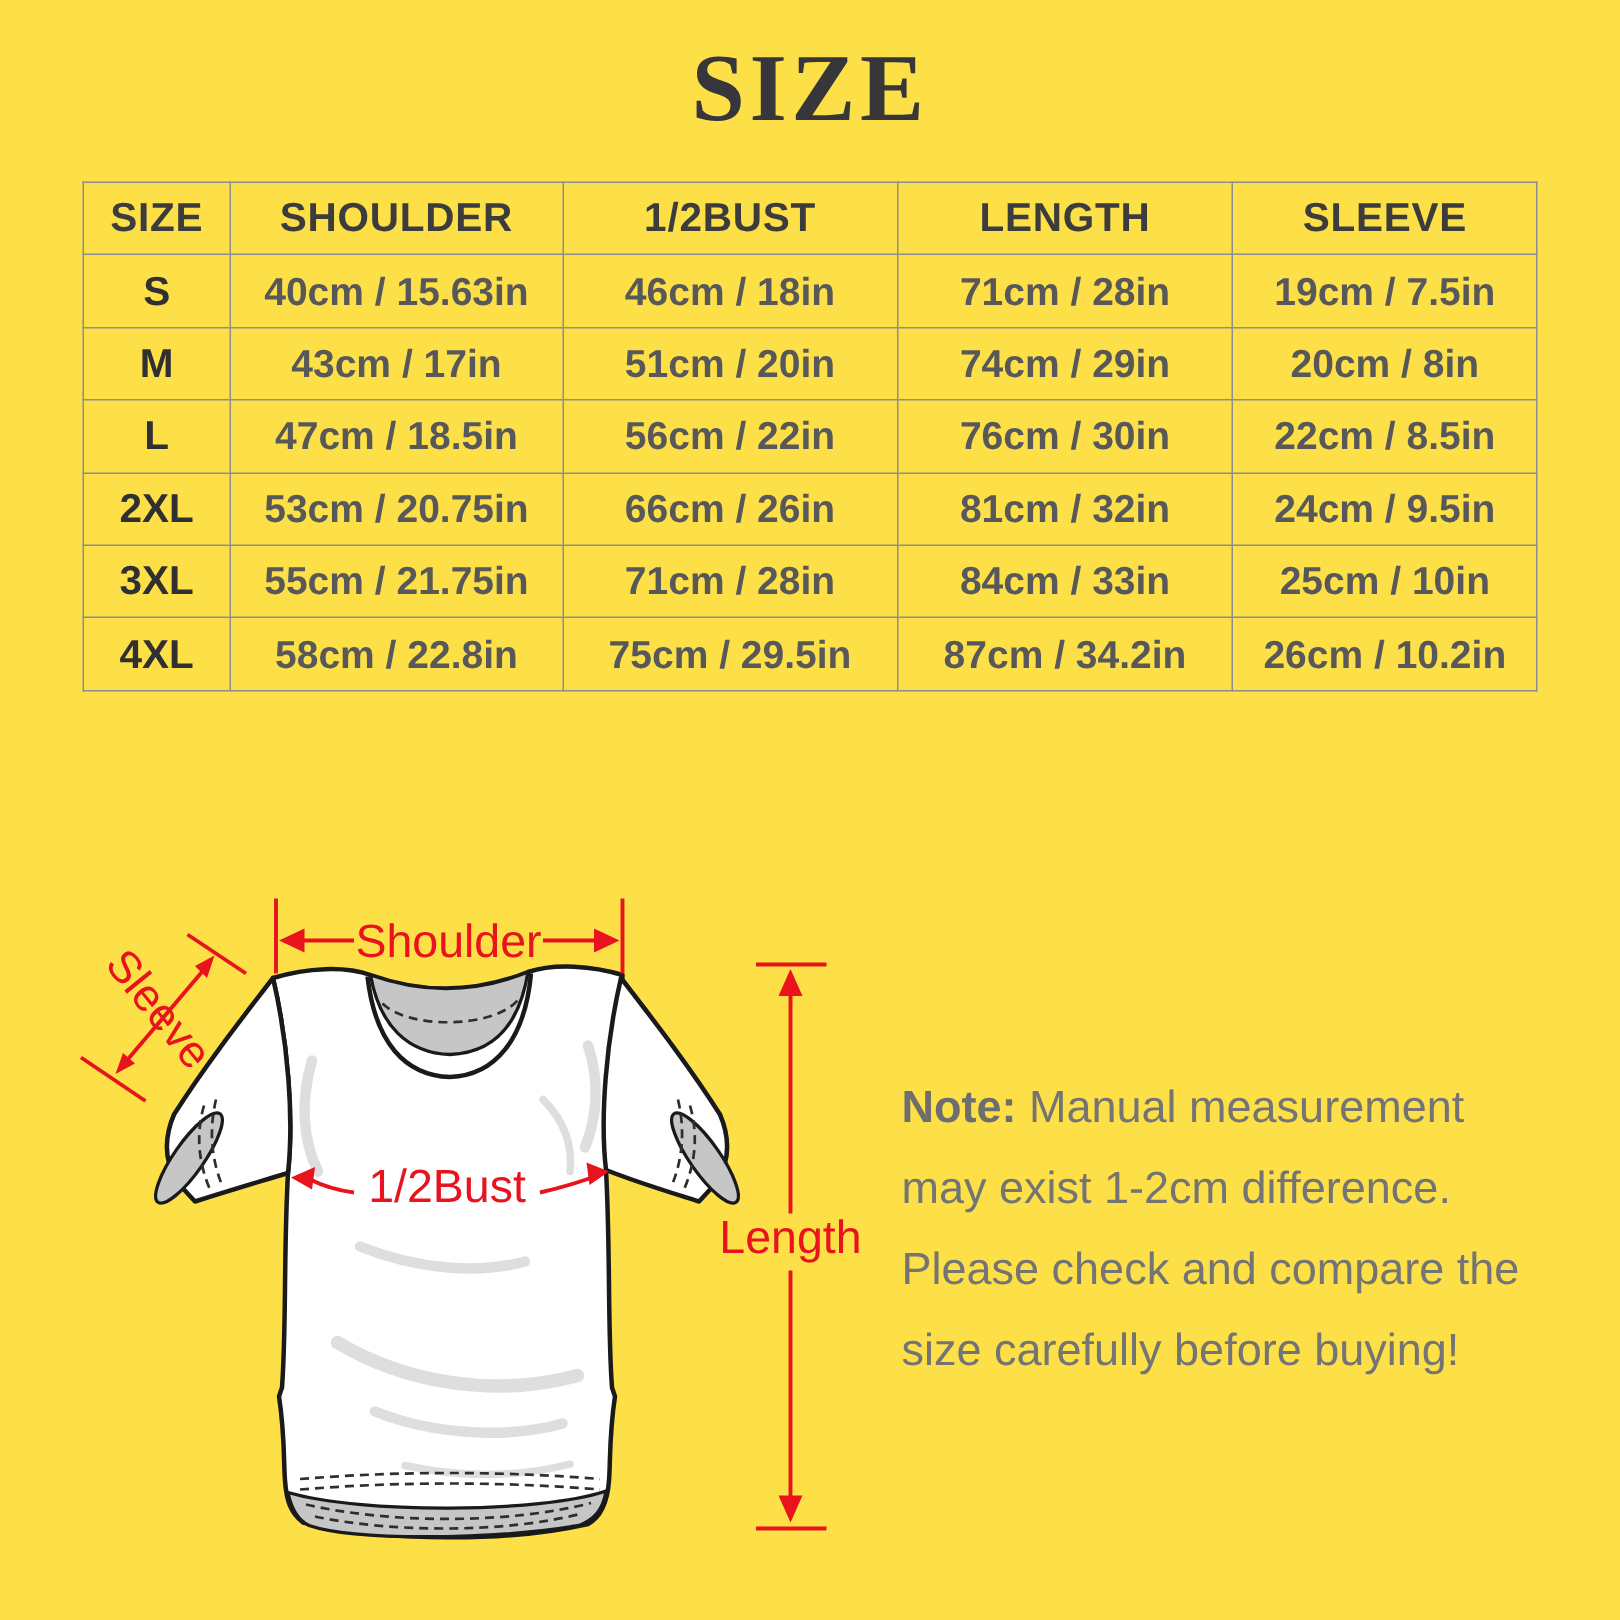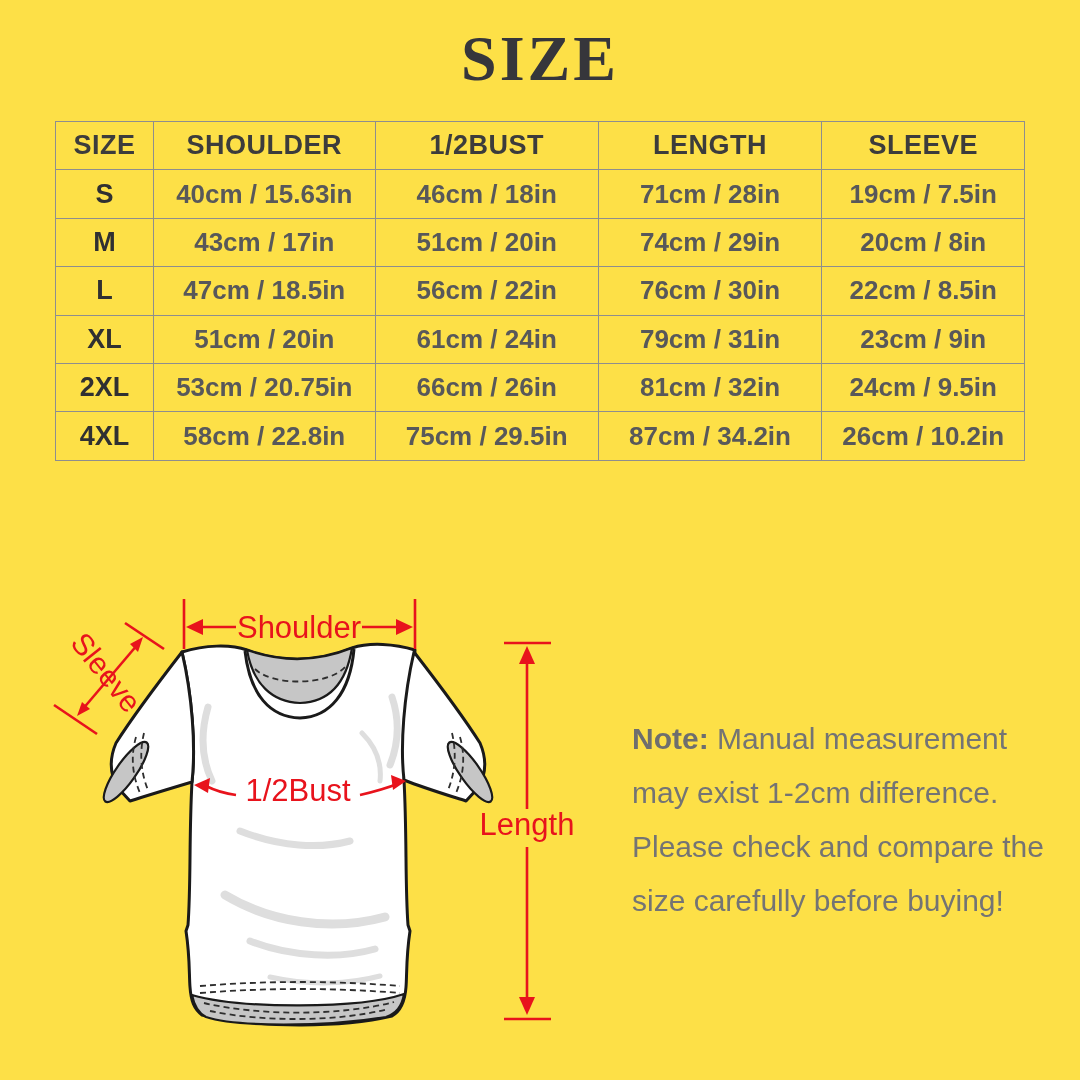--- a/index.html
+++ b/index.html
@@ -22,21 +22,21 @@
   .size-table col.c3{width:23.1%;}
   .size-table col.c4{width:20.9%;}
   .size-table th,.size-table td{
     border:1px solid #8e8e8e;height:47.4px;text-align:center;vertical-align:middle;
     padding:0;white-space:nowrap;
   }
   .size-table thead th{font-size:27px;font-weight:bold;color:#3c3c3c;letter-spacing:0.5px;}
   .size-table tbody th{font-size:27px;font-weight:bold;color:#303032;}
   .size-table tbody td{font-size:26px;font-weight:bold;color:#58585a;}
   .note-block{
-    position:absolute;left:632px;top:712px;width:420px;
+    position:absolute;left:601px;top:712px;width:420px;
     font-size:30px;line-height:54px;color:#747474;
   }
   .note-block b{font-weight:bold;color:#6e6e6e;}
   .diagram{position:absolute;left:40px;top:585px;width:560px;height:470px;}
   .outline{fill:#ffffff;stroke:#1a1a1a;stroke-width:3;stroke-linejoin:round;}
   .thinline{fill:none;stroke:#1a1a1a;stroke-width:2.4;}
   .grayfill{fill:#c6c6c6;stroke:#1a1a1a;stroke-width:2.2;}
   .stitch{fill:none;stroke:#2e2e2e;stroke-width:1.8;stroke-dasharray:6 4;}
   .wrinkle{fill:none;stroke:#dedede;stroke-width:7;stroke-linecap:round;}
   .redline{fill:none;stroke-width:2.6;stroke-linecap:butt;}
@@ -82,32 +82,32 @@
           <td>20cm / 8in</td>
         </tr>
         <tr>
           <th>L</th>
           <td>47cm / 18.5in</td>
           <td>56cm / 22in</td>
           <td>76cm / 30in</td>
           <td>22cm / 8.5in</td>
         </tr>
         <tr>
-          <th>XL</th>
-          <td>51cm / 20in</td>
-          <td>61cm / 24in</td>
-          <td>79cm / 31in</td>
-          <td>23cm / 9in</td>
-        </tr>
-        <tr>
           <th>2XL</th>
           <td>53cm / 20.75in</td>
           <td>66cm / 26in</td>
           <td>81cm / 32in</td>
           <td>24cm / 9.5in</td>
+        </tr>
+        <tr>
+          <th>3XL</th>
+          <td>55cm / 21.75in</td>
+          <td>71cm / 28in</td>
+          <td>84cm / 33in</td>
+          <td>25cm / 10in</td>
         </tr>
         <tr>
           <th>4XL</th>
           <td>58cm / 22.8in</td>
           <td>75cm / 29.5in</td>
           <td>87cm / 34.2in</td>
           <td>26cm / 10.2in</td>
         </tr>
       </tbody>
   </table>

